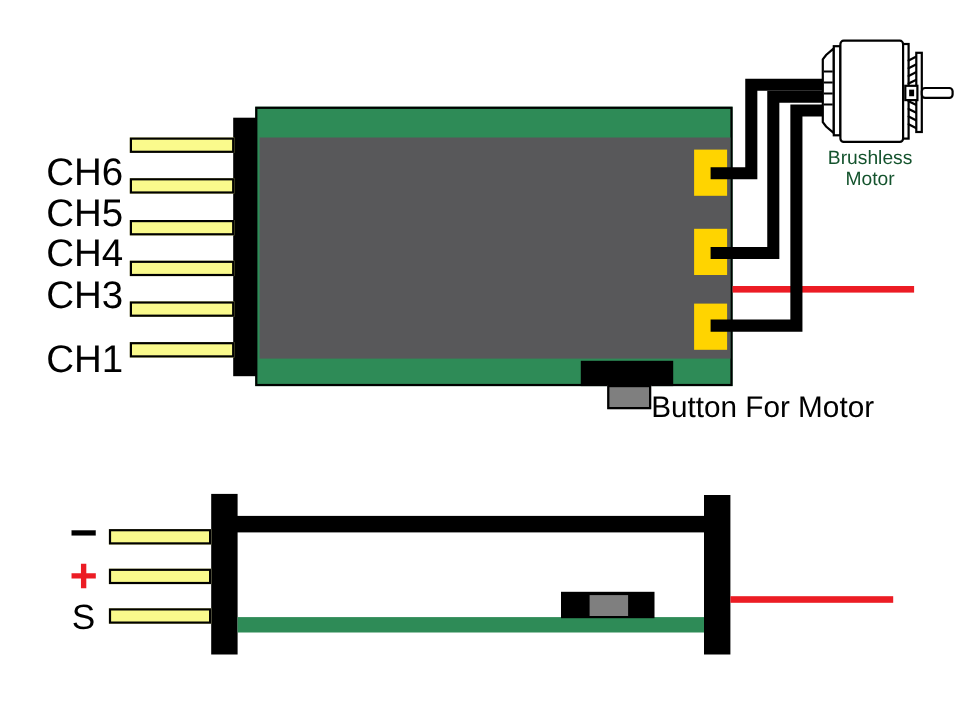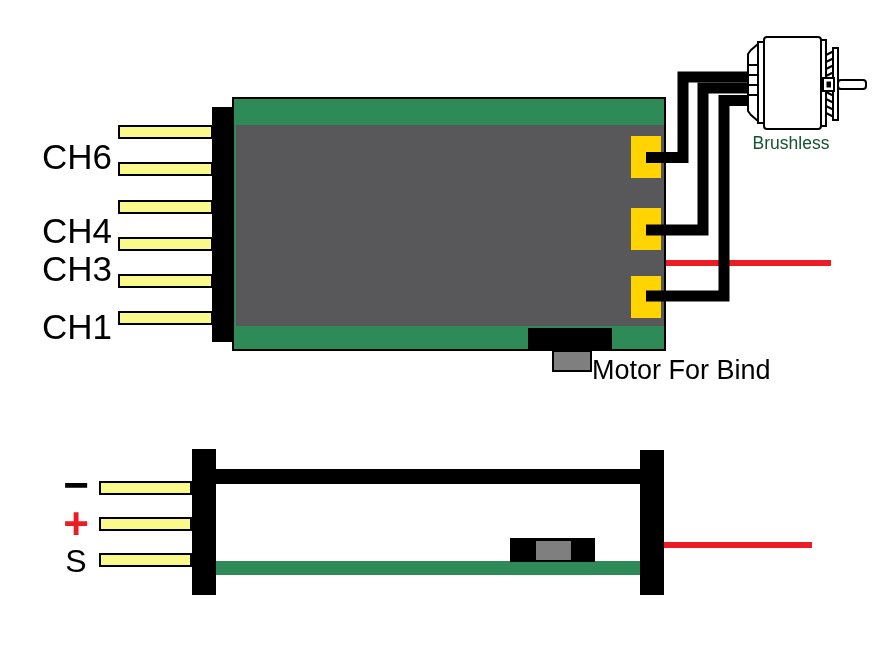--- a/index.html
+++ b/index.html
@@ -41,20 +41,21 @@
   <div class="abs blackfill" style="left:212px;top:107px;width:21px;height:235px;"></div>
 
   <div class="pin" style="left:118px;top:125px;width:95px;height:14px;"></div>
   <div class="pin" style="left:118px;top:162px;width:95px;height:14px;"></div>
   <div class="pin" style="left:118px;top:200px;width:95px;height:14px;"></div>
   <div class="pin" style="left:118px;top:237px;width:95px;height:14px;"></div>
   <div class="pin" style="left:118px;top:274px;width:95px;height:14px;"></div>
   <div class="pin" style="left:118px;top:311px;width:95px;height:14px;"></div>
 
   <div class="chlabel" style="top:114px;">CH6</div>
+  <div class="chlabel" style="top:151px;">CH5</div>
   <div class="chlabel" style="top:188px;">CH4</div>
   <div class="chlabel" style="top:226px;">CH3</div>
   <div class="chlabel" style="top:284px;">CH1</div>
 
   <div class="pad" style="left:631px;top:136px;width:30px;height:42px;"></div>
   <div class="pad" style="left:631px;top:208px;width:30px;height:42px;"></div>
   <div class="pad" style="left:631px;top:276px;width:30px;height:42px;"></div>
 
   <div class="redwire" style="left:666px;top:260px;width:165px;height:6px;"></div>
 
@@ -91,25 +92,26 @@
     <rect x="93" y="15" width="5" height="72" fill="#fff" stroke="#000" stroke-width="2"></rect>
 
     <rect x="83" y="45" width="11" height="13" fill="#fff" stroke="#000" stroke-width="2"></rect>
     <rect x="86.5" y="48.5" width="4.5" height="6" fill="#000"></rect>
 
     <rect x="98" y="47" width="28" height="9" rx="3" fill="#fff" stroke="#000" stroke-width="2"></rect>
   </svg>
 
   <div id="motor-label">
     <div>Brushless</div>
+    <div>Motor</div>
   </div>
 
   <div class="abs blackfill" style="left:528px;top:328px;width:84px;height:23px;"></div>
   <div class="abs" style="left:552px;top:350px;width:40px;height:22px;background:#7F7F7F;border:2px solid #000;box-sizing:border-box;"></div>
-  <div id="bind-label">Motor For Bind</div>
+  <div id="bind-label">Button For Motor</div>
 
   <div class="abs blackfill" style="left:192px;top:449px;width:24px;height:146px;"></div>
 
   <div class="abs blackfill" style="left:640px;top:450px;width:24px;height:145px;"></div>
 
   <div class="abs blackfill" style="left:204px;top:469px;width:456px;height:15px;"></div>
 
   <div class="abs" style="left:216px;top:561px;width:424px;height:14px;background:#2E8B57;"></div>
 
   <div class="abs blackfill" style="left:510px;top:538px;width:85px;height:24px;"></div>

